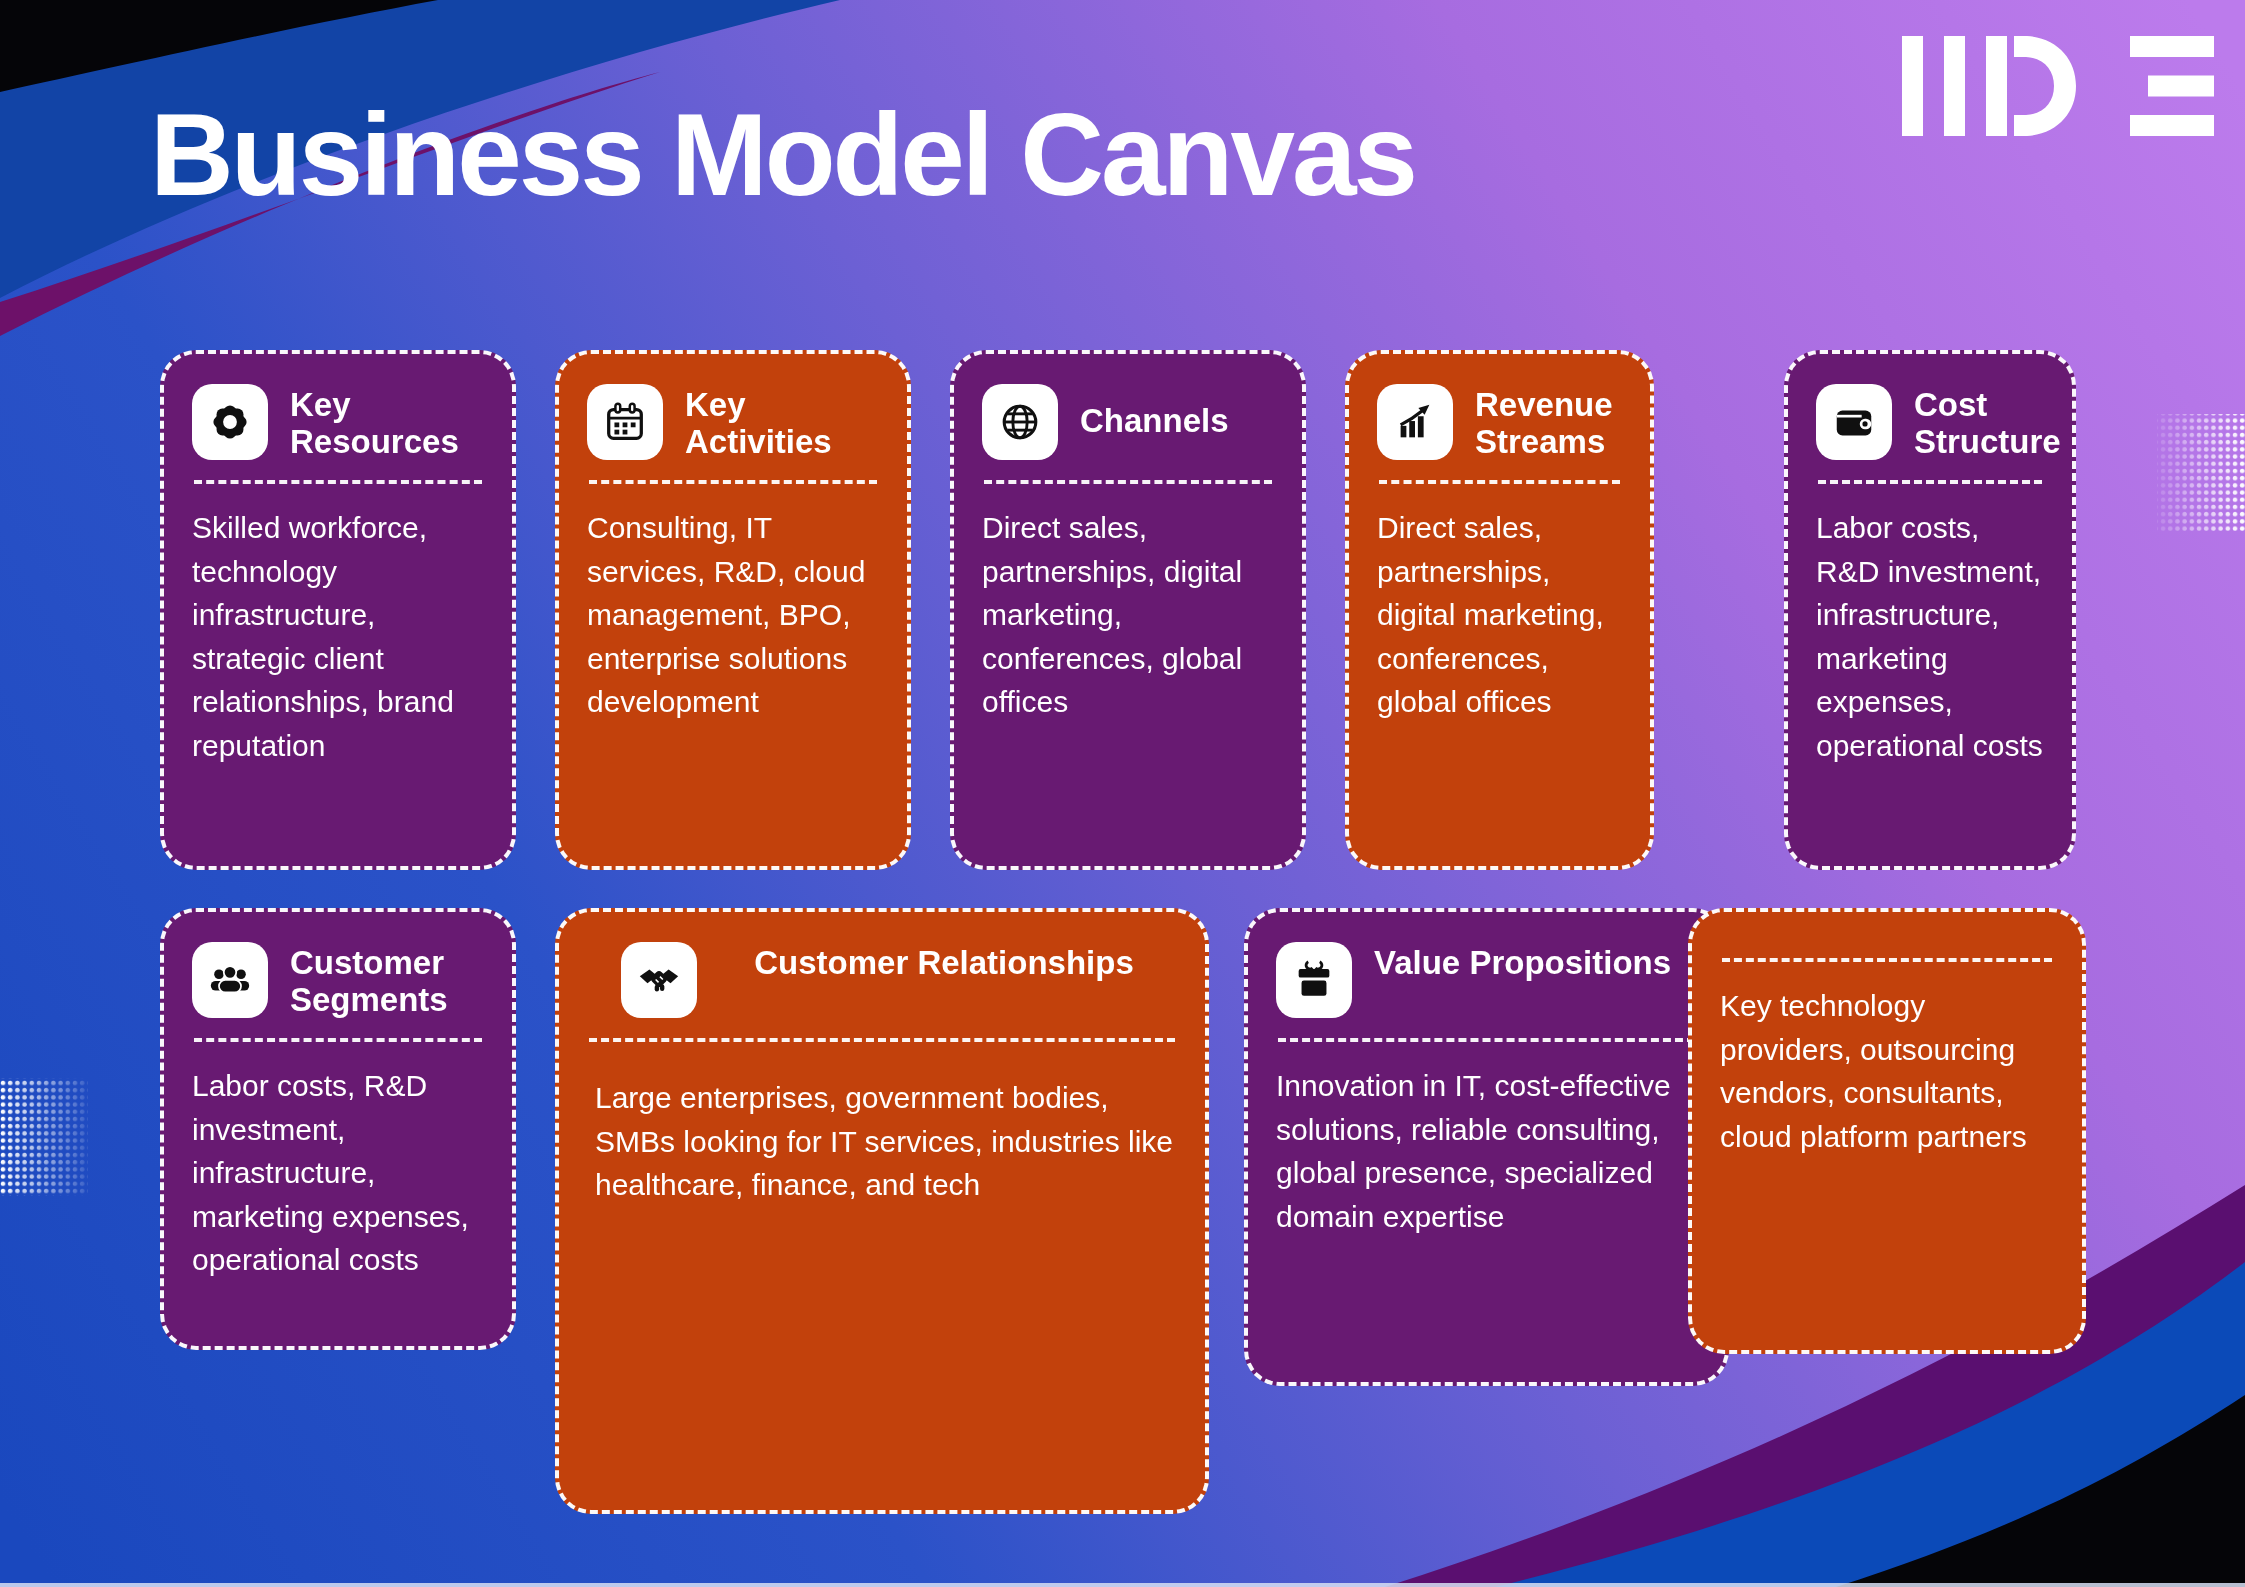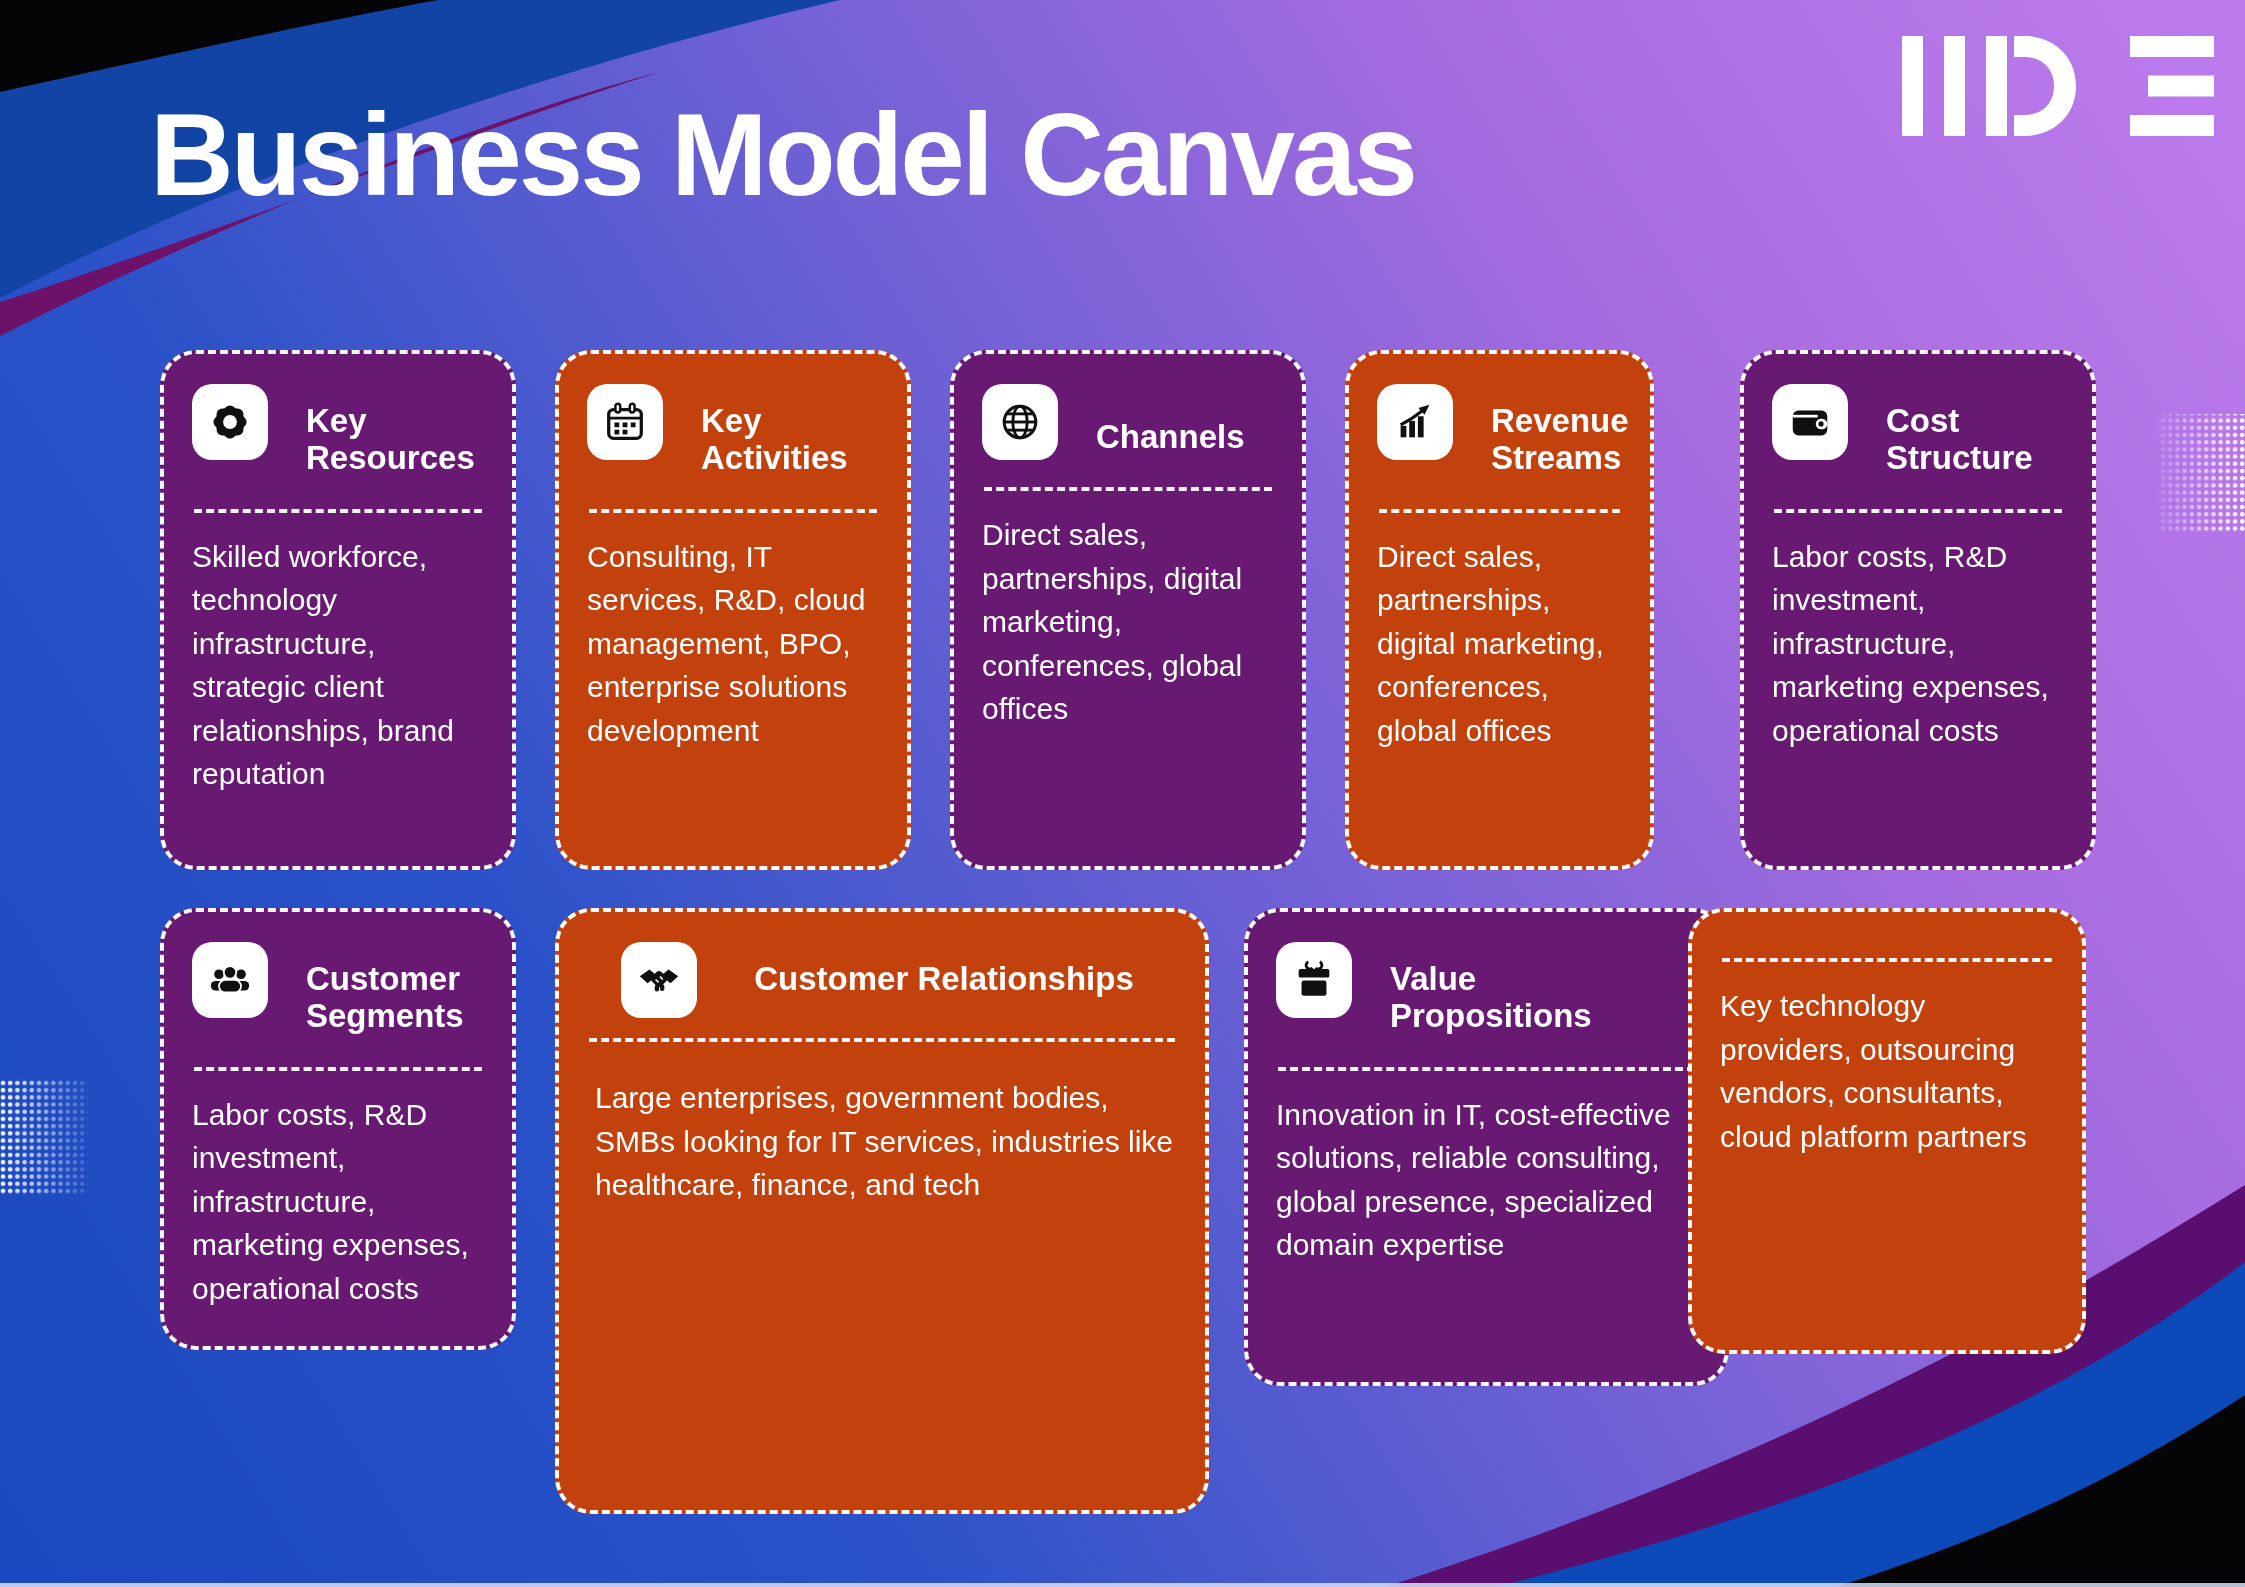--- a/index.html
+++ b/index.html
@@ -18,21 +18,21 @@
     border:4px dashed rgba(255,255,255,.97);border-radius:36px;
     padding:30px 28px 0 28px;color:#fff;
   }
   .card.purple{background:#681A72;}
   .card.blue{background:#c2410c;}
   .card-head{display:flex;align-items:flex-start;gap:22px;min-height:80px;}
   .icon-tile{
     flex:0 0 76px;width:76px;height:76px;background:#fff;border-radius:20px;
     display:flex;align-items:center;justify-content:center;
   }
-  .card-title{margin:16px;padding-top:2px;font-size:33px;font-weight:700;line-height:1.13;}
+  .card-title{margin:0;padding-top:2px;font-size:33px;font-weight:700;line-height:1.13;}
   .head-center .card-title{flex:1;text-align:center;padding-right:8px;}
   .dash-sep{border-top:4px dashed rgba(255,255,255,.95);margin:16px 2px 0 2px;height:0;}
   .card-body{margin:22px 0 0 0;font-size:30px;line-height:1.45;font-weight:400;}
   .wide-body{font-size:30px;margin-top:34px;padding-left:8px;}
 </style>
 </head>
 <body>
 
 <div class="stage">
 
@@ -165,21 +165,21 @@
           <path d="M9,27 Q21,21 32,12" fill="none" stroke="#101010" stroke-width="3.4"></path>
           <polygon points="39,6 27.5,9.5 34,16.5" fill="#101010"></polygon>
         </svg>
       </span>
       <h2 class="card-title">Revenue Streams</h2>
     </div>
     <div class="dash-sep"></div>
     <p class="card-body">Direct sales, partnerships, digital marketing, conferences, global offices</p>
   </section>
 
-  <section class="card purple" style="left:1740px;top:350px;width:356px;height:520px">
+  <section class="card purple" style="left:1784px;top:350px;width:292px;height:520px">
     <div class="card-head">
       <span class="icon-tile">
         <svg width="46" height="46" viewBox="0 0 48 48">
           <rect x="6" y="12" width="36" height="26" rx="6" fill="#101010"></rect>
           <rect x="6" y="16.5" width="26" height="2.8" fill="#ffffff"></rect>
           <rect x="30" y="20.5" width="12" height="11" rx="5.5" fill="#ffffff"></rect>
           <circle cx="35.5" cy="26" r="2.7" fill="#101010"></circle>
         </svg>
       </span>
       <h2 class="card-title">Cost Structure</h2>

